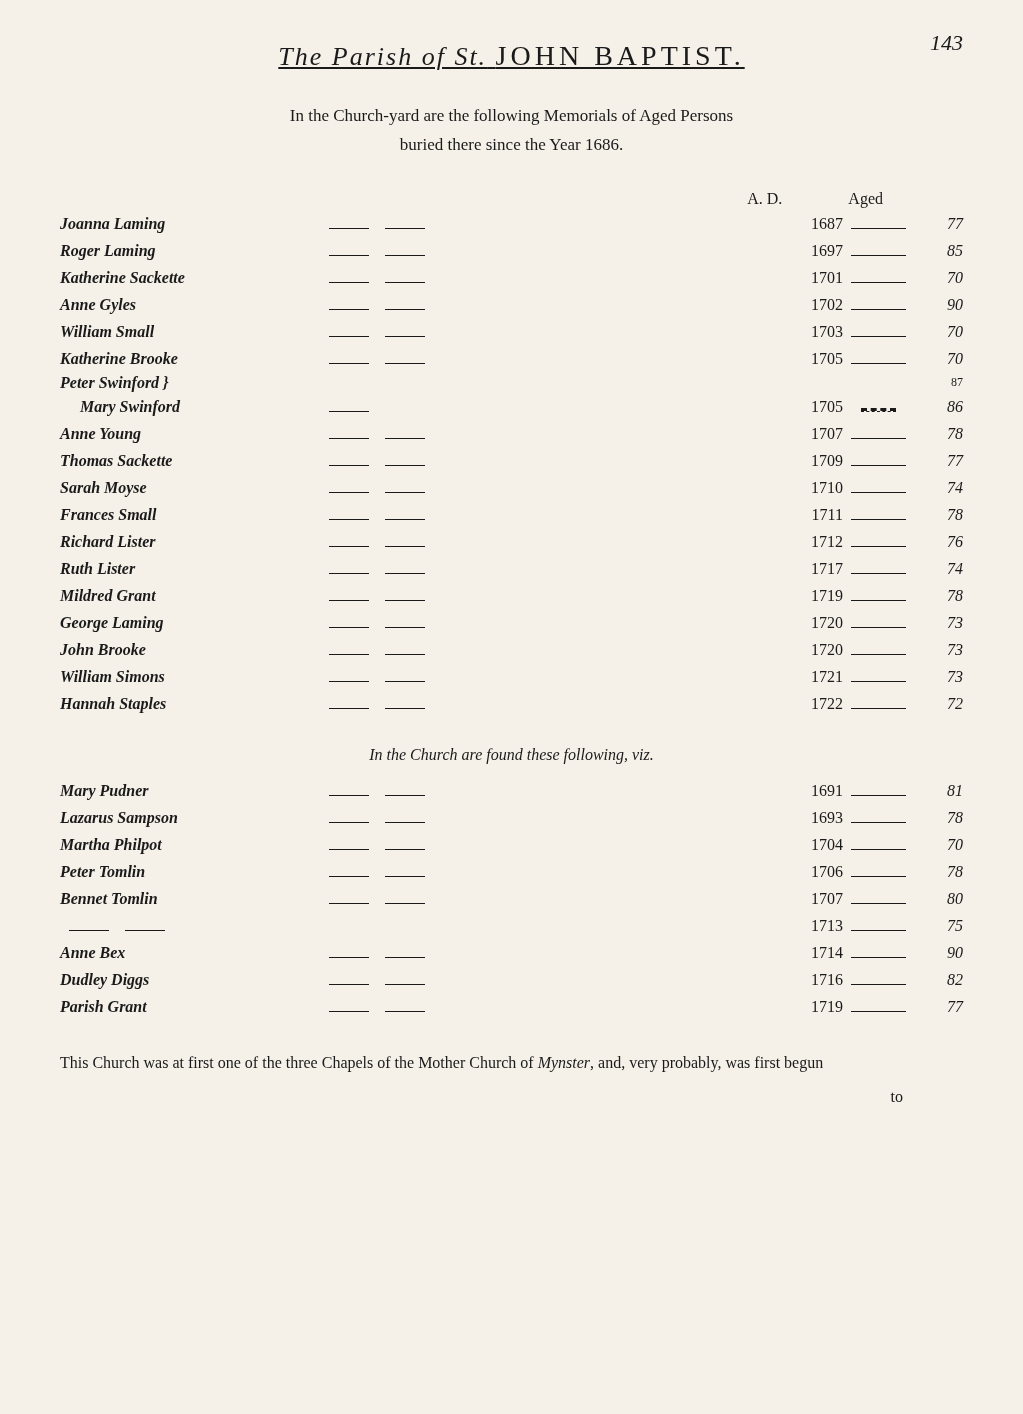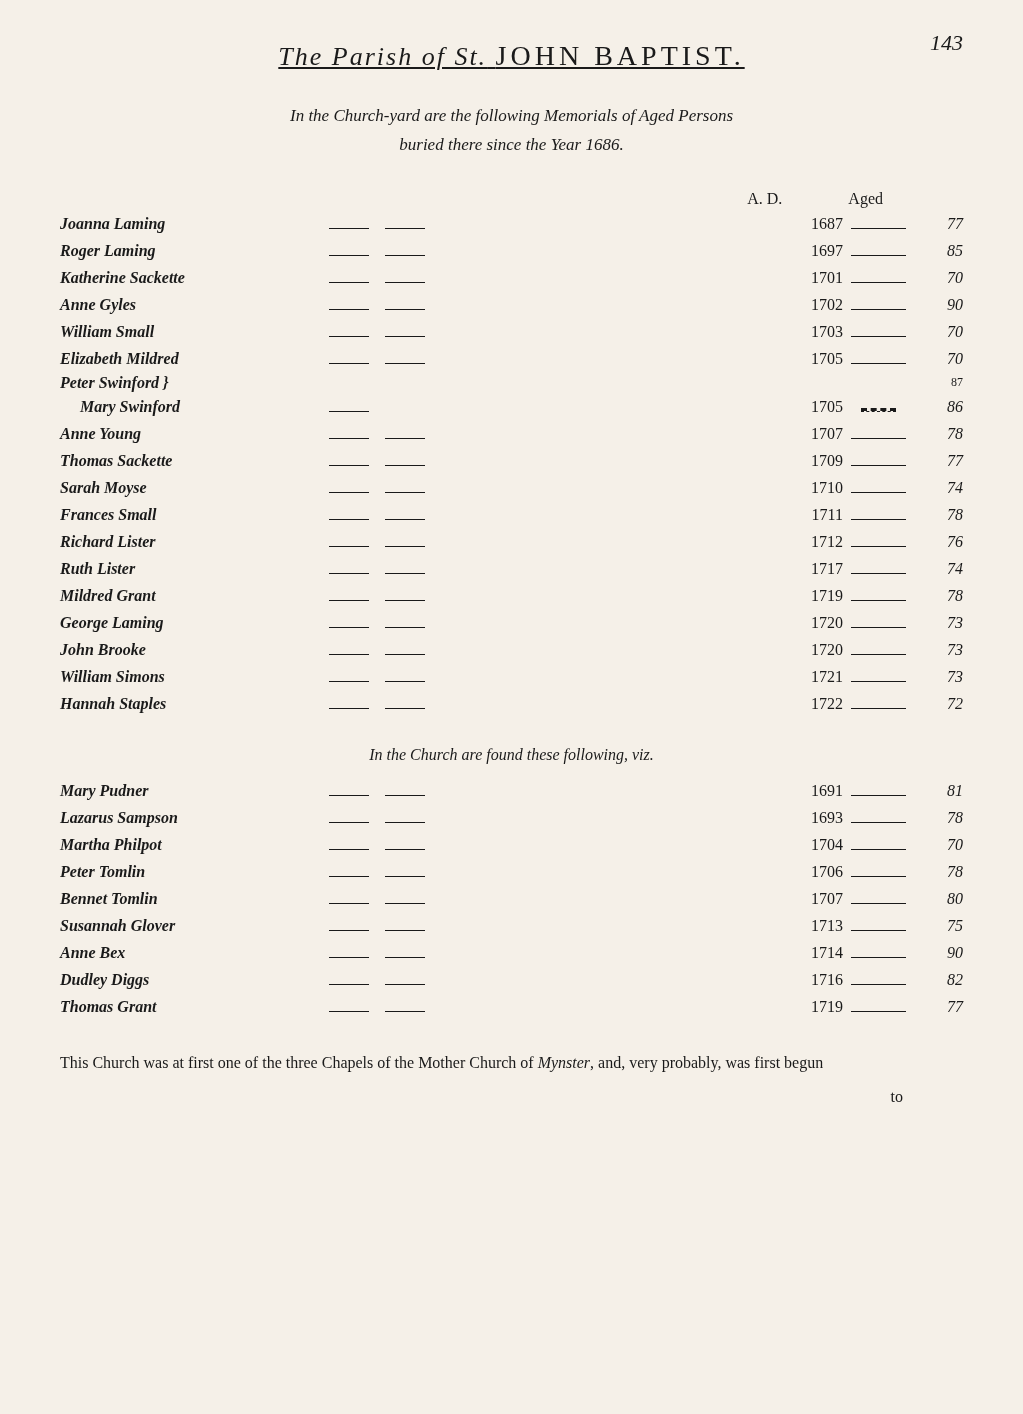--- a/index.html
+++ b/index.html
@@ -29,21 +29,20 @@
       text-decoration: underline;
     }
     .page-title span.small-caps {
       font-style: normal;
       font-variant: small-caps;
       font-size: 28px;
       letter-spacing: 4px;
     }
     .subtitle {
       text-align: center;
-      font-style: italic;
       font-size: 17px;
       line-height: 1.7;
       margin-bottom: 30px;
     }
     .columns-header {
       display: flex;
       justify-content: flex-end;
       padding-right: 80px;
       margin-bottom: 4px;
       font-size: 16px;
@@ -195,21 +194,21 @@
         <span class="dash"></span>
         <span class="dash"></span>
       </div>
       <div class="year-col">1703</div>
       <div class="connector-col">
         <span class="connector"></span>
       </div>
       <div class="age-col">70</div>
     </div>
     <div class="record-row">
-      <div class="name-col">Elizabeth Mildred</div>
+      <div class="name-col">Katherine Brooke</div>
       <div class="dashes-col">
         <span class="dash"></span>
         <span class="dash"></span>
       </div>
       <div class="year-col">1705</div>
       <div class="connector-col">
         <span class="connector"></span>
       </div>
       <div class="age-col">70</div>
     </div>
@@ -424,21 +423,20 @@
         <span class="dash"></span>
         <span class="dash"></span>
       </div>
       <div class="year-col">1707</div>
       <div class="connector-col">
         <span class="connector"></span>
       </div>
       <div class="age-col">80</div>
     </div>
     <div class="record-row">
-      <div class="name-col">Susannah Glover</div>
       <div class="dashes-col">
         <span class="dash"></span>
         <span class="dash"></span>
       </div>
       <div class="year-col">1713</div>
       <div class="connector-col">
         <span class="connector"></span>
       </div>
       <div class="age-col">75</div>
     </div>
@@ -460,21 +458,21 @@
         <span class="dash"></span>
         <span class="dash"></span>
       </div>
       <div class="year-col">1716</div>
       <div class="connector-col">
         <span class="connector"></span>
       </div>
       <div class="age-col">82</div>
     </div>
     <div class="record-row">
-      <div class="name-col">Thomas Grant</div>
+      <div class="name-col">Parish Grant</div>
       <div class="dashes-col">
         <span class="dash"></span>
         <span class="dash"></span>
       </div>
       <div class="year-col">1719</div>
       <div class="connector-col">
         <span class="connector"></span>
       </div>
       <div class="age-col">77</div>
     </div>

